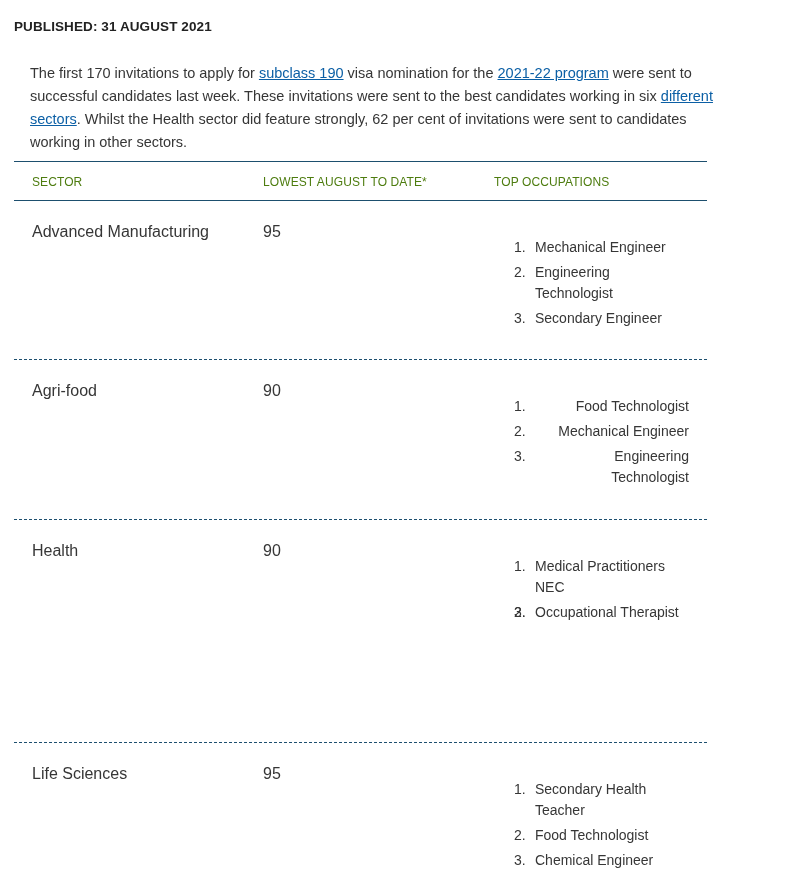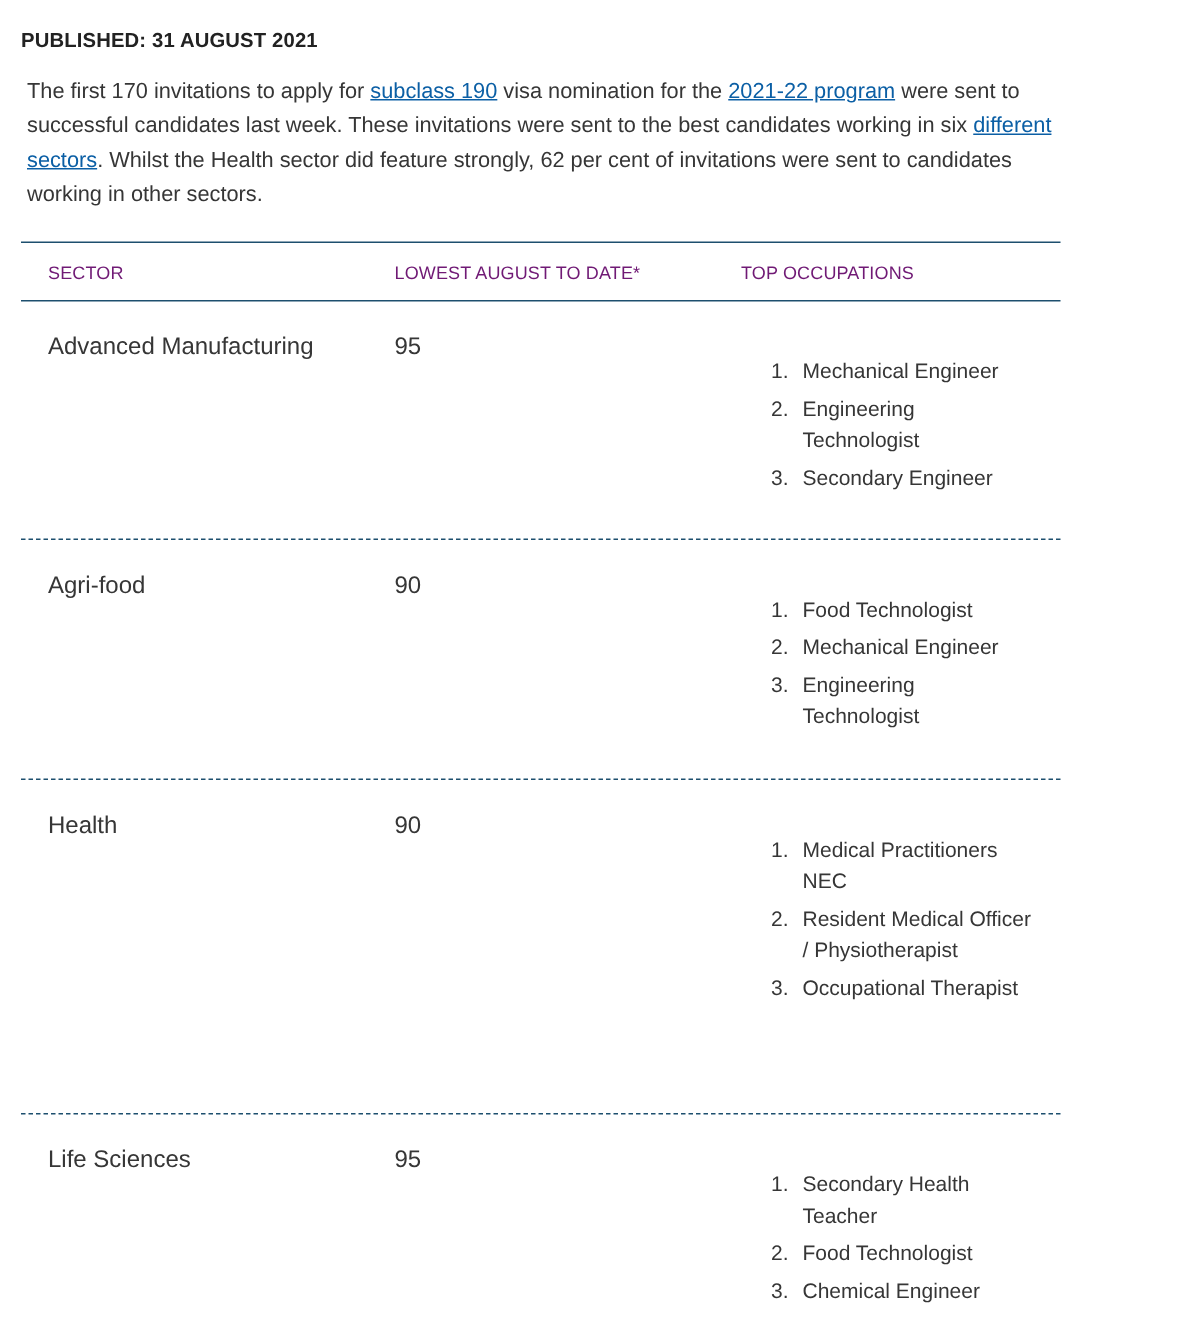--- a/index.html
+++ b/index.html
@@ -22,21 +22,21 @@
   .table {
     position: absolute; top: 161px; left: 14px; width: 693px;
   }
   .thead {
     border-top: 1.5px solid #1d4f6e;
     border-bottom: 1.5px solid #1d4f6e;
     height: 38px; position: relative;
   }
   .th {
     position: absolute; top: 13px;
-    font-size: 12px; color: #701a75; letter-spacing: 0.1px;
+    font-size: 12px; color: #4d7c0f; letter-spacing: 0.1px;
   }
   .row { position: relative; border-bottom: 1px dashed #1d4f6e; }
   .cell-sector, .cell-points {
     position: absolute; top: 22px; font-size: 16px; color: #363636;
   }
   .cell-sector { left: 18px; }
   .cell-points { left: 249px; }
   .occ {
     margin: 0; padding: 0; list-style: none;
     position: absolute; left: 500px; top: 36px; width: 175px;
@@ -47,57 +47,57 @@
     margin-bottom: 4px;
   }
   .occ li .num { position: absolute; left: 0; top: 0; }
 </style>
 </head>
 <body>
 
 <div class="wrap">
   <div class="published">PUBLISHED: 31 AUGUST 2021</div>
 
-  <p class="intro" style="margin:4px;">
+  <p class="intro" style="margin:16px;">
     <span>The first 170 invitations to apply for </span><a href="#">subclass 190</a><span> visa nomination for the </span><a href="#">2021-22 program</a><span> were sent to successful candidates last week. These invitations were sent to the best candidates working in six </span><a href="#">different sectors</a><span>. Whilst the Health sector did feature strongly, 62 per cent of invitations were sent to candidates working in other sectors.</span>
   </p>
 
   <div class="table">
     <div class="thead">
       <span class="th" style="left:18px;">SECTOR</span>
       <span class="th" style="left:249px;">LOWEST AUGUST TO DATE*</span>
       <span class="th" style="left:480px;">TOP OCCUPATIONS</span>
     </div>
 
     <div class="row" style="height:158px;">
       <span class="cell-sector">Advanced Manufacturing</span>
       <span class="cell-points">95</span>
       <ol class="occ">
         <li><span class="num">1.</span><span>Mechanical Engineer</span></li>
         <li><span class="num">2.</span><span>Engineering Technologist</span></li>
         <li><span class="num">3.</span><span>Secondary Engineer</span></li>
       </ol>
     </div>
 
-    <div class="row" style="height:159px;">
+    <div class="row" style="height:159px;text-align:right;">
       <span class="cell-sector">Agri-food</span>
       <span class="cell-points">90</span>
       <ol class="occ">
         <li><span class="num">1.</span><span>Food Technologist</span></li>
         <li><span class="num">2.</span><span>Mechanical Engineer</span></li>
         <li><span class="num">3.</span><span>Engineering Technologist</span></li>
       </ol>
     </div>
 
     <div class="row" style="height:222px;">
       <span class="cell-sector">Health</span>
       <span class="cell-points">90</span>
       <ol class="occ">
         <li><span class="num">1.</span><span>Medical Practitioners NEC</span></li>
-        <li><span class="num">2.</span><span>Resident Medical Officer / Physiotherapist</span></li>
+        <li><span class="num">2.</span></li>
         <li><span class="num">3.</span><span>Occupational Therapist</span></li>
       </ol>
     </div>
 
     <div class="row" style="height:160px; border-bottom:none;">
       <span class="cell-sector">Life Sciences</span>
       <span class="cell-points">95</span>
       <ol class="occ">
         <li><span class="num">1.</span><span>Secondary Health Teacher</span></li>
         <li><span class="num">2.</span><span>Food Technologist</span></li>

